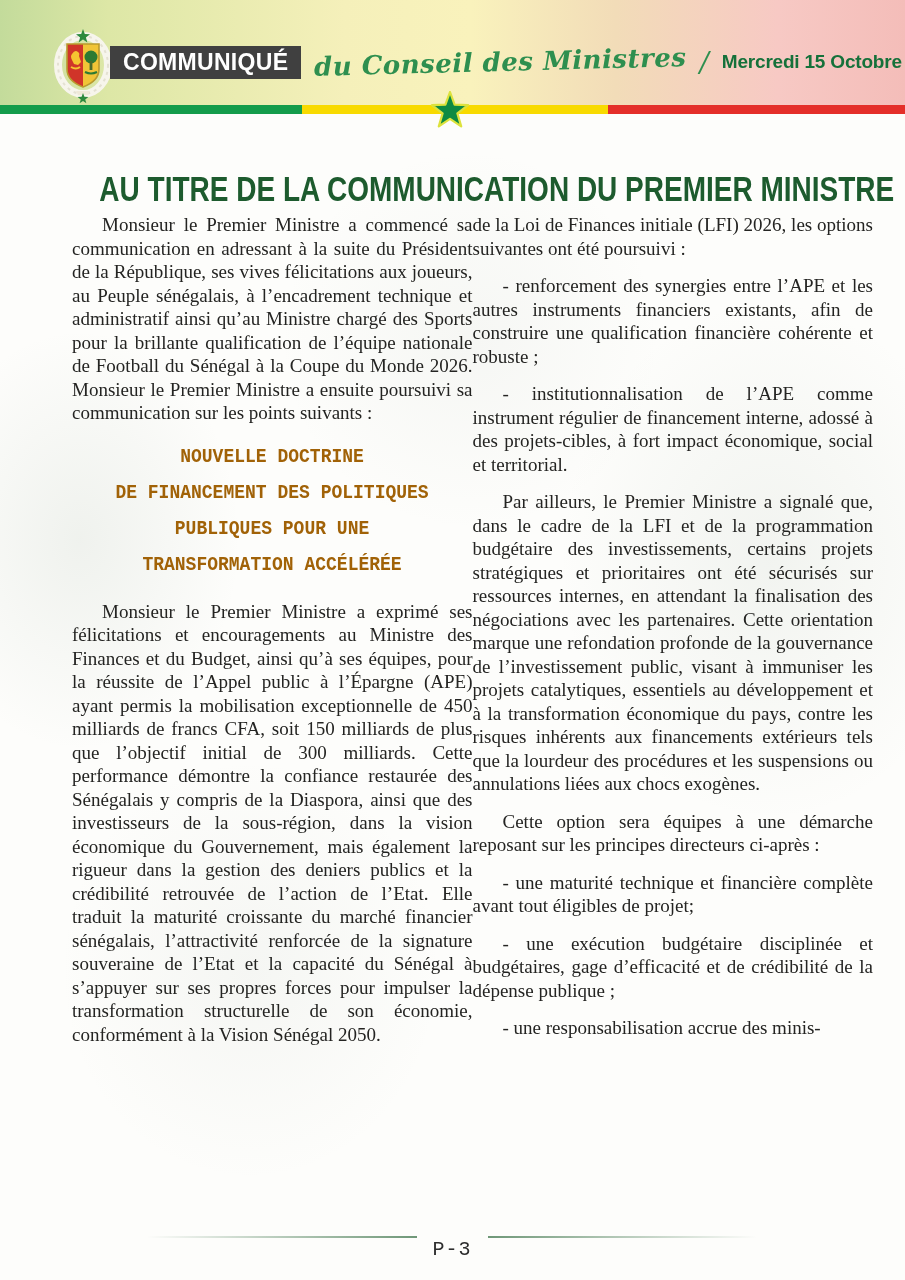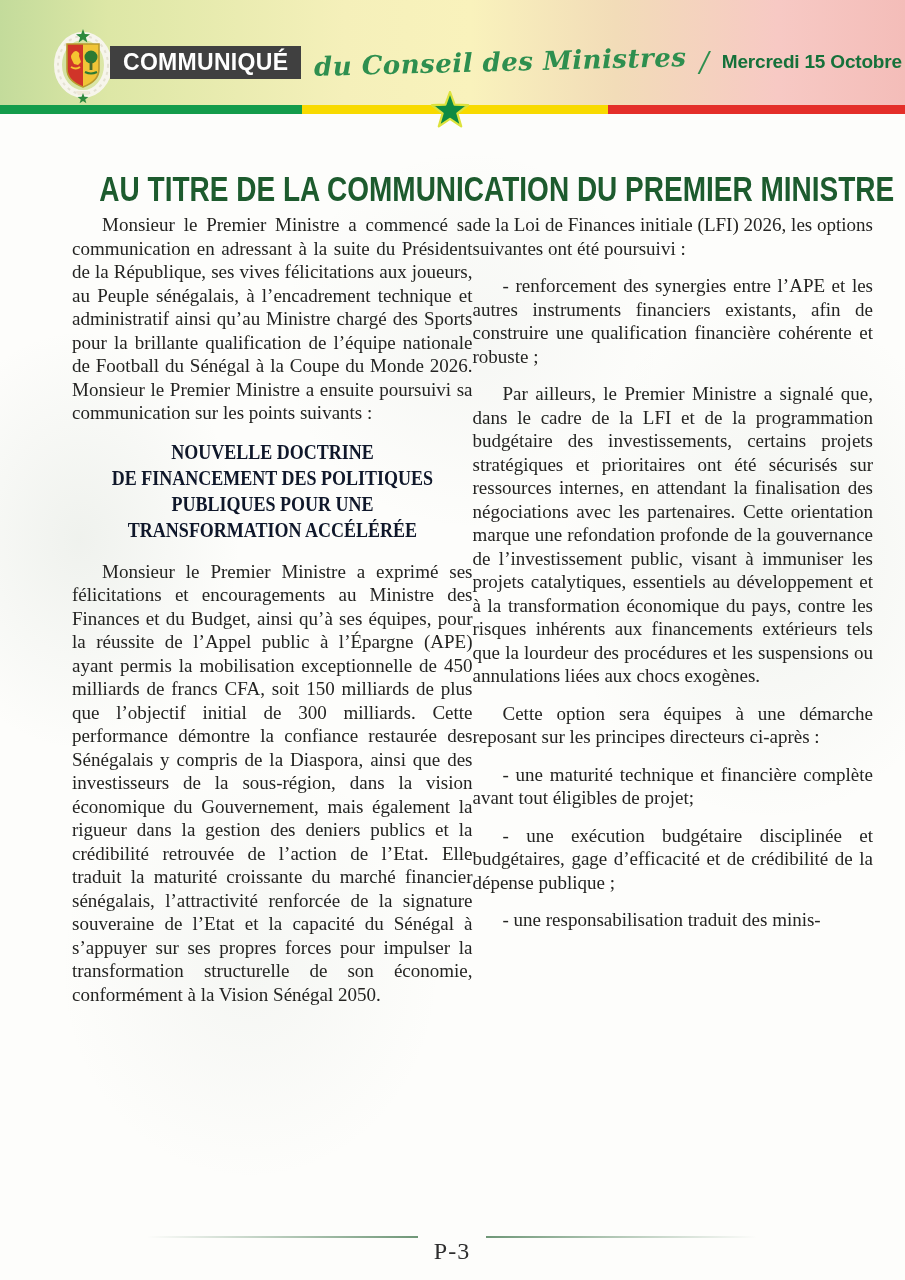--- a/index.html
+++ b/index.html
@@ -52,42 +52,42 @@
     display:flex;color:#242422;margin-left:20px;
   }
   .col{flex:1;min-width:0;}
   .para{
     margin:0 0 14px;font-size:19px;line-height:23.5px;
     text-align:justify;text-justify:inter-word;
   }
   .para.indent{text-indent:30px;}
   .subheading{
     margin:4px 0 17px;text-align:center;
-    color:#0f172a;font-family:Liberation Serif, serif;
-    font-weight:bold;font-size:20px;line-height:26px;white-space:nowrap;
+    color:#a16207;font-family:Liberation Mono, monospace;
+    font-weight:bold;font-size:20px;line-height:36px;white-space:nowrap;
   }
   .subheading span{display:inline-block;transform:scaleX(.9);transform-origin:center;}
   
   .wm{position:absolute;border-radius:50%;pointer-events:none;}
   .wm1{top:330px;left:-80px;width:320px;height:420px;background:radial-gradient(closest-side,rgba(140,160,140,.12),rgba(140,160,140,0));}
   .wm2{top:300px;left:560px;width:420px;height:520px;background:radial-gradient(closest-side,rgba(140,160,140,.10),rgba(140,160,140,0));}
   .wm3{top:760px;left:60px;width:380px;height:420px;background:radial-gradient(closest-side,rgba(150,165,150,.08),rgba(150,165,150,0));}
   .wm4{top:150px;left:280px;width:380px;height:380px;background:radial-gradient(closest-side,rgba(150,165,150,.07),rgba(150,165,150,0));}
   
   .footer{
     position:absolute;top:1231px;left:147px;width:610px;
     display:flex;align-items:flex-start;
   }
   .fline{flex:1;height:2px;margin-top:5px;}
   .fline.left{background:linear-gradient(90deg,rgba(111,159,120,0),rgba(95,140,105,.9));}
   .fline.right{background:linear-gradient(90deg,rgba(95,140,105,.9),rgba(111,159,120,0));}
   .page-num{
     margin:0 16px;transform:translateY(7px);
-    font-family:Liberation Serif, serif;
-    font-size:24px;color:#2e2e2e;letter-spacing:1px;
+    font-family:Liberation Mono, monospace;
+    font-size:20px;color:#2e2e2e;letter-spacing:1px;
   }
 </style>
 </head>
 <body>
 
 <div class="page">
 
   <div class="header-band"></div>
 
   <svg class="logo" width="58" height="78" viewBox="0 0 58 78">
@@ -138,25 +138,26 @@
 
   <div class="columns">
     <div class="col" id="col-left">
         <p class="para indent">Monsieur le Premier Ministre a commencé sa communication en adressant à la suite du Président de la République, ses vives félicitations aux joueurs, au Peuple sénégalais, à l’encadrement technique et administratif ainsi qu’au Ministre chargé des Sports pour la brillante qualification de l’équipe nationale de Football du Sénégal à la Coupe du Monde 2026. Monsieur le Premier Ministre a ensuite poursuivi sa communication sur les points suivants :</p>
         <h2 class="subheading"><span>NOUVELLE DOCTRINE<br>DE FINANCEMENT DES POLITIQUES<br>PUBLIQUES POUR UNE<br>TRANSFORMATION ACCÉLÉRÉE</span></h2>
         <p class="para indent">Monsieur le Premier Ministre a exprimé ses félicitations et encouragements au Ministre des Finances et du Budget, ainsi qu’à ses équipes, pour la réussite de l’Appel public à l’Épargne (APE) ayant permis la mobilisation exceptionnelle de 450 milliards de francs CFA, soit 150 milliards de plus que l’objectif initial de 300 milliards. Cette performance démontre la confiance restaurée des Sénégalais y compris de la Diaspora, ainsi que des investisseurs de la sous-région, dans la vision économique du Gouvernement, mais également la rigueur dans la gestion des deniers publics et la crédibilité retrouvée de l’action de l’Etat. Elle traduit la maturité croissante du marché financier sénégalais, l’attractivité renforcée de la signature souveraine de l’Etat et la capacité du Sénégal à s’appuyer sur ses propres forces pour impulser la transformation structurelle de son économie, conformément à la Vision Sénégal 2050.</p>
       </div>
     <div class="col" id="col-right">
         <p class="para">de la Loi de Finances initiale (LFI) 2026, les options suivantes ont été poursuivi :</p>
         <p class="para indent">- renforcement des synergies entre l’APE et les autres instruments financiers existants, afin de construire une qualification financière cohérente et robuste ;</p>
+        <p class="para indent">- institutionnalisation de l’APE comme instrument régulier de financement interne, adossé à des projets-cibles, à fort impact économique, social et territorial.</p>
         <p class="para indent">Par ailleurs, le Premier Ministre a signalé que, dans le cadre de la LFI et de la programmation budgétaire des investissements, certains projets stratégiques et prioritaires ont été sécurisés sur ressources internes, en attendant la finalisation des négociations avec les partenaires. Cette orientation marque une refondation profonde de la gouvernance de l’investissement public, visant à immuniser les projets catalytiques, essentiels au développement et à la transformation économique du pays, contre les risques inhérents aux financements extérieurs tels que la lourdeur des procédures et les suspensions ou annulations liées aux chocs exogènes.</p>
         <p class="para indent">Cette option sera équipes à une démarche reposant sur les principes directeurs ci-après :</p>
         <p class="para indent">- une maturité technique et financière complète avant tout éligibles de projet;</p>
         <p class="para indent">- une exécution budgétaire disciplinée et budgétaires, gage d’efficacité et de crédibilité de la dépense publique ;</p>
-        <p class="para indent">- une responsabilisation traduit des minis-</p>
+        <p class="para indent">- une responsabilisation accrue des minis-</p>
       </div>
   </div>
 
   <div class="footer">
     <div class="fline left"></div>
     <span class="page-num">P-3</span>
     <div class="fline right"></div>
   </div>
 
 </div>

